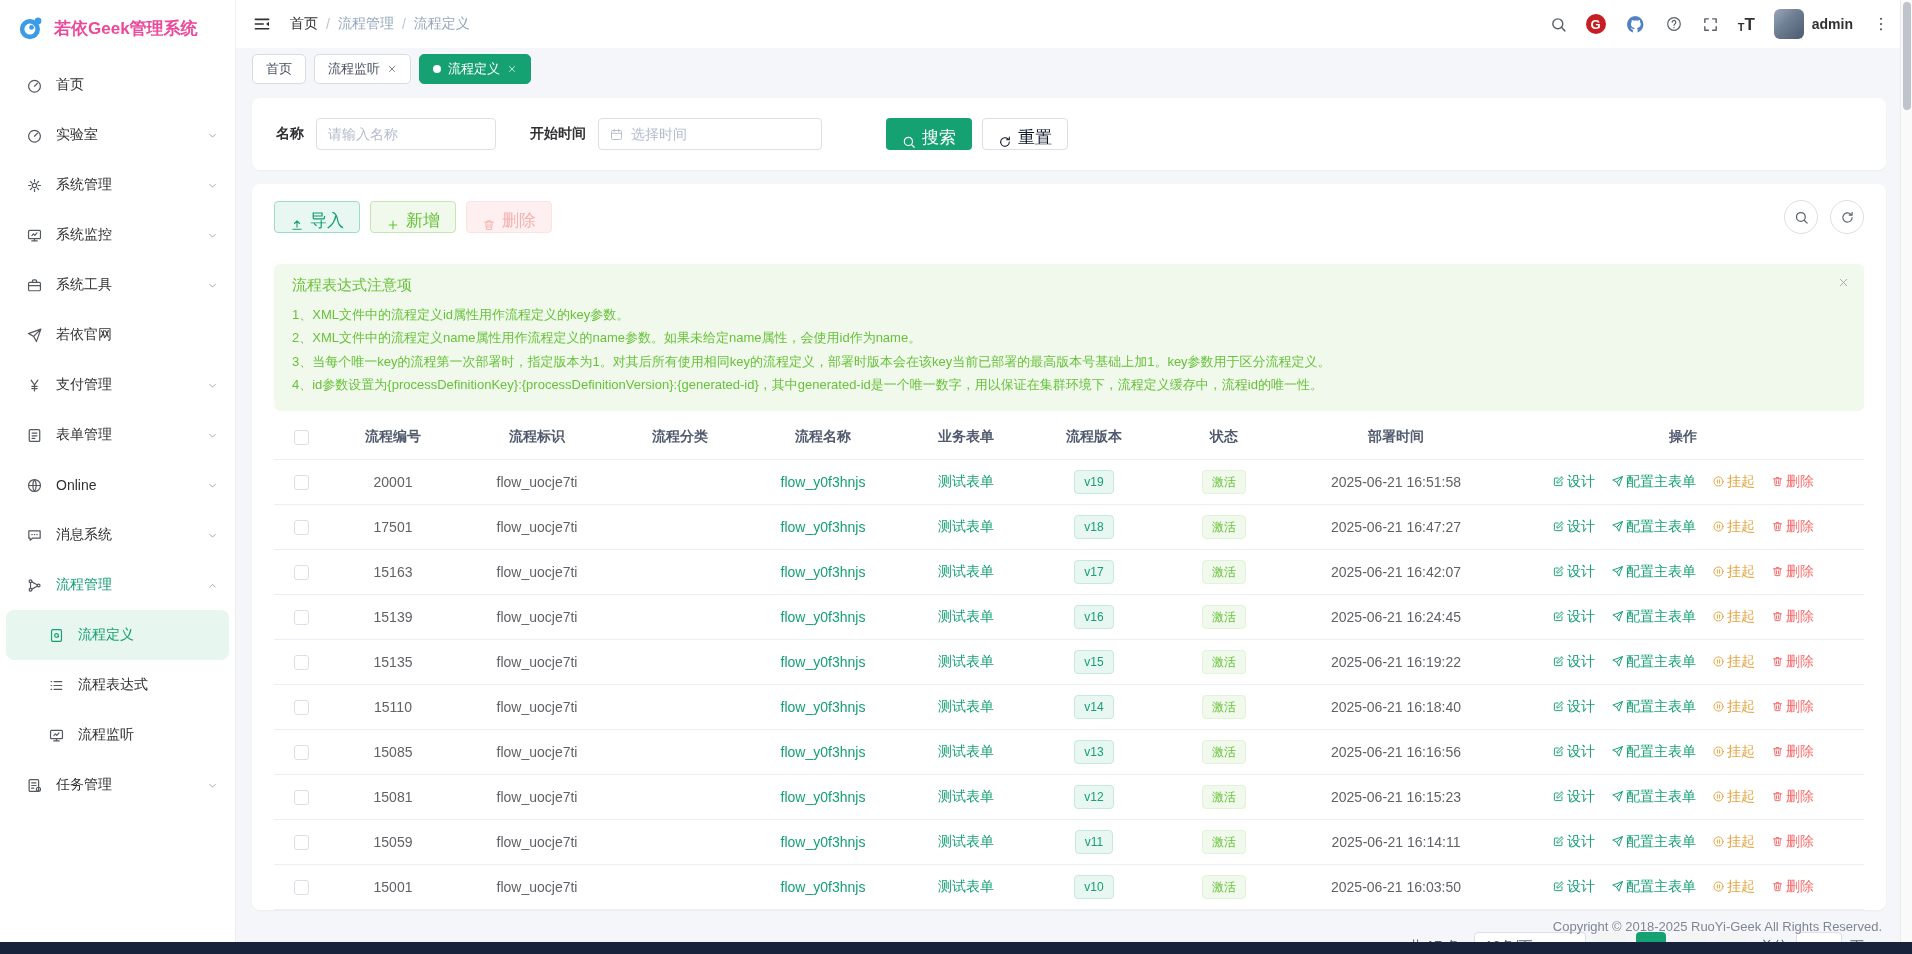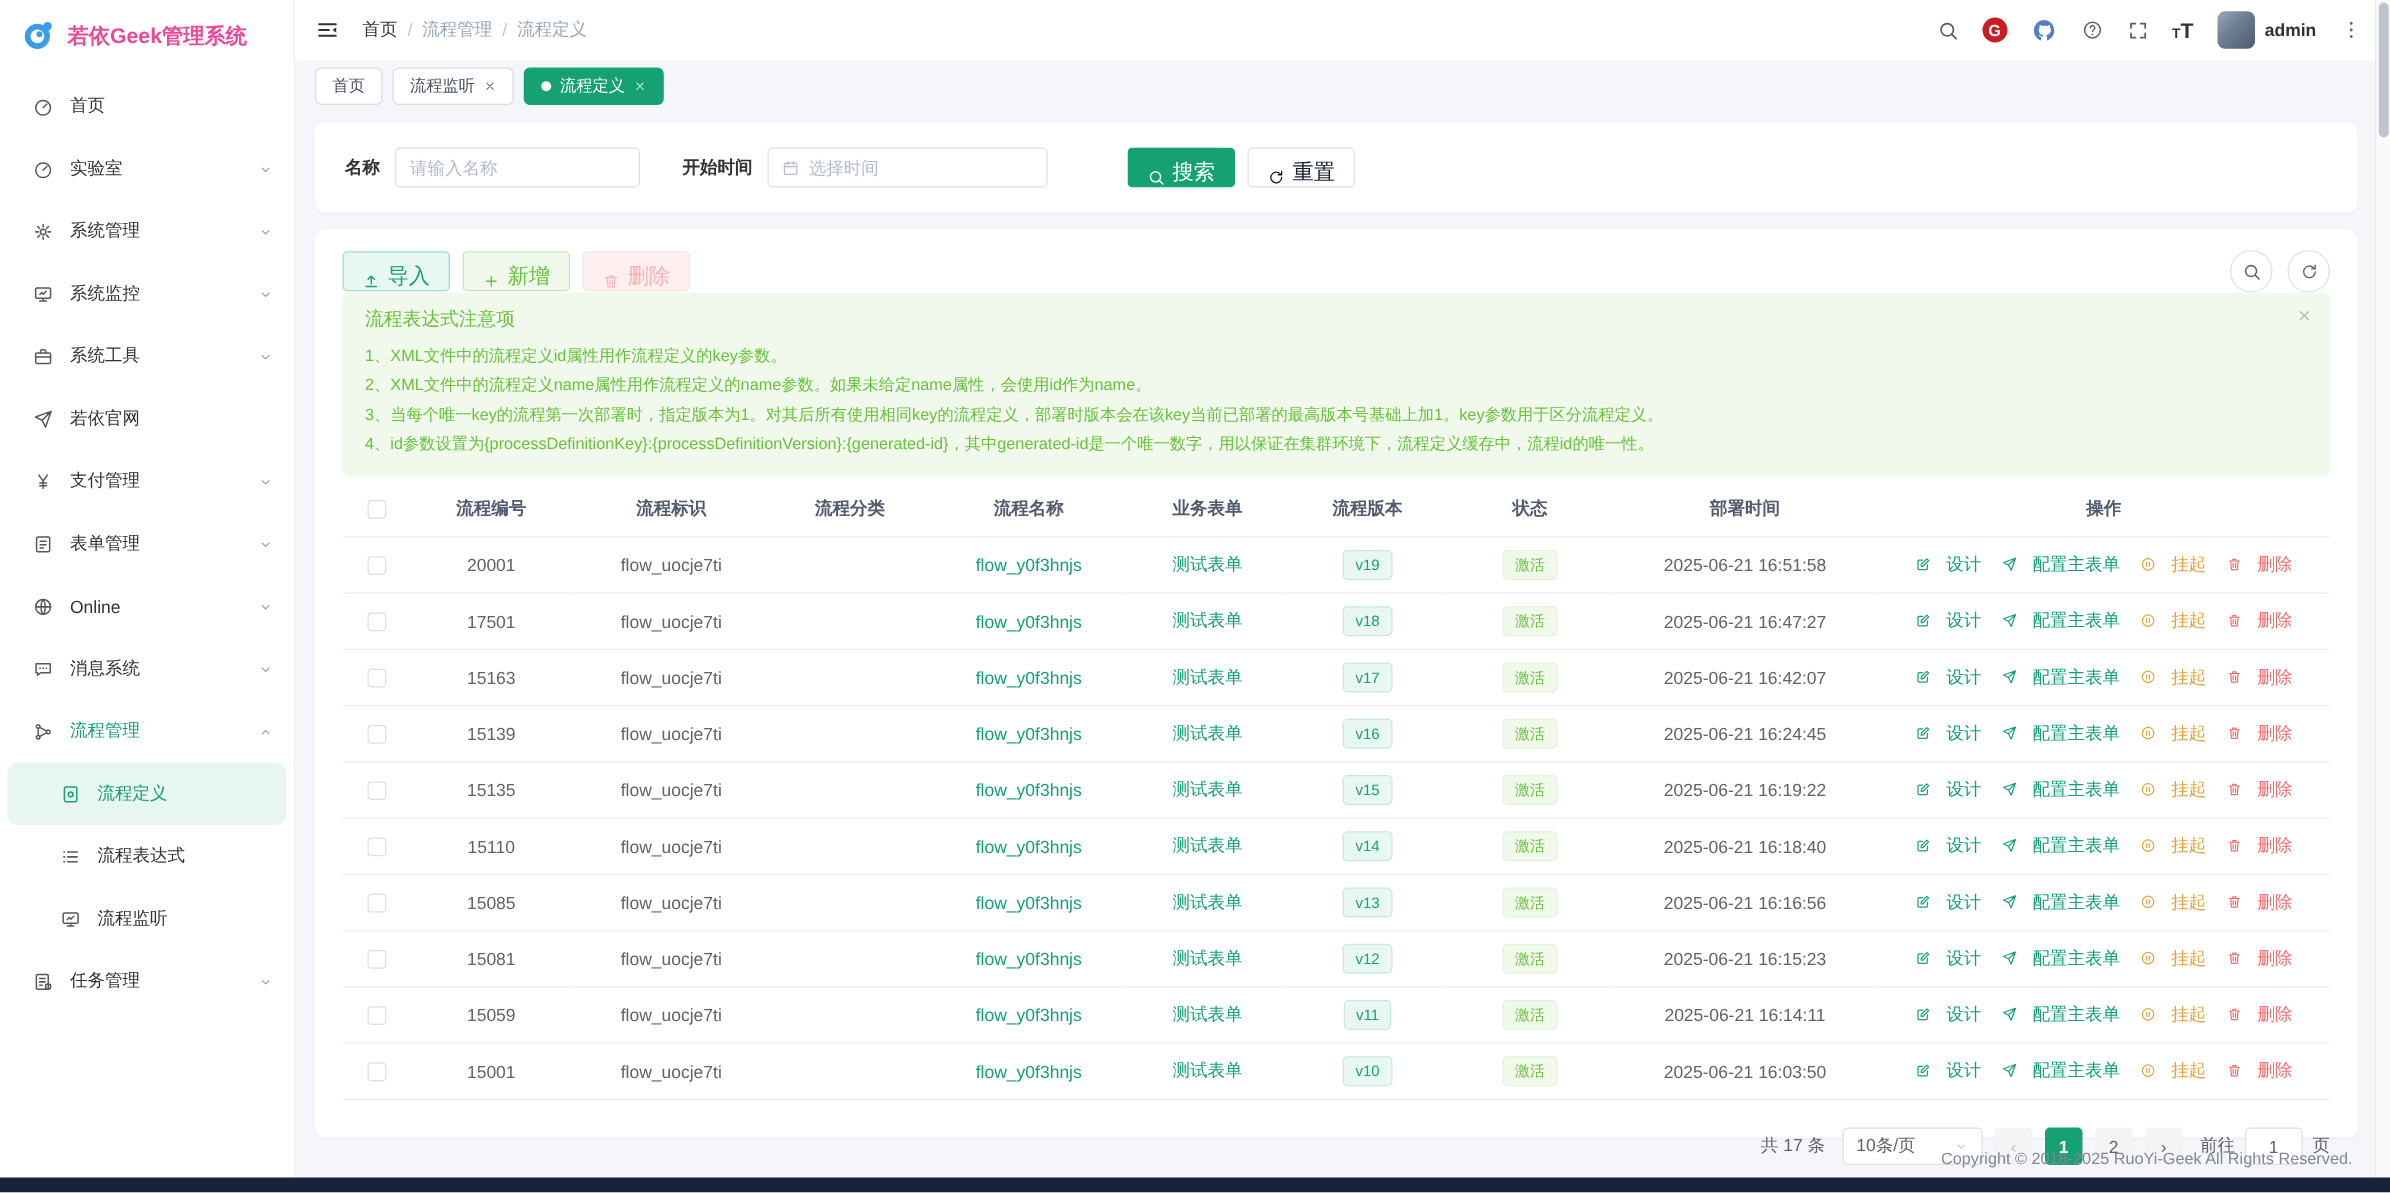--- a/index.html
+++ b/index.html
@@ -47,55 +47,55 @@
   .tab{height:30px;display:inline-flex;align-items:center;gap:7px;padding:0 13px;background:#fff;border:1px solid #d8dce5;border-radius:5px;font-size:13px;color:#495060;cursor:pointer}
   .tab .dot{width:8px;height:8px;border-radius:50%;background:#fff;flex:none}
   .tab .tclose{display:inline-flex;color:inherit;opacity:.85}
   .tab.active{background:#16a172;border-color:#16a172;color:#fff}
 
   
   .content{flex:1;padding:8px 26px 0 16px;display:flex;flex-direction:column;min-height:0}
   .card{background:#fff;border-radius:8px;box-shadow:0 1px 2px rgba(30,40,60,.04)}
   .search-card{padding:20px 24px;display:flex;align-items:center;flex:none}
   .f-label{font-size:14px;font-weight:bold;color:#303133;margin-right:12px;white-space:nowrap}
-  .f-input{height:32px;border:1px solid #dcdfe6;border-radius:4px;padding:0 11px;font-size:14px;color:#606266;width:196px;outline:none;font-family:inherit}
+  .f-input{height:32px;border:1px solid #dcdfe6;border-radius:4px;padding:0 11px;font-size:14px;color:#606266;width:180px;outline:none;font-family:inherit}
   .f-input::placeholder{color:#b4bccc}
   .date-box{height:32px;border:1px solid #dcdfe6;border-radius:4px;display:flex;align-items:center;padding:0 10px;width:224px;gap:7px;color:#b4bccc}
   .date-box input{border:none;outline:none;font-size:14px;flex:1;min-width:0;font-family:inherit;color:#606266}
   .date-box input::placeholder{color:#b4bccc}
   .gap30{width:34px;flex:none}
   .gap60{width:64px;flex:none}
   .btn{height:32px;border-radius:4px;font-size:17px;display:inline-flex;align-items:flex-end;gap:6px;padding:0 15px;border:1px solid transparent;cursor:pointer;font-family:inherit;white-space:nowrap}
   .btn-primary{background:#16a172;color:#fff}
   .btn-plain{background:#fff;border-color:#dcdfe6;color:#0f172a}
   .btn-import{background:#e8f7f1;border-color:#9fdcc6;color:#15a075}
   .btn-add{background:#f0f9eb;border-color:#c2e7b0;color:#67c23a}
   .btn-del{background:#fef0f0;border-color:#fde2e2;color:#f6b1b1;cursor:not-allowed}
   .mr10{margin-right:10px}
 
   .table-card{margin-top:14px;flex:1;padding:16px 22px 0;display:flex;flex-direction:column;min-height:0}
   .tbl-toolbar{display:flex;align-items:center;flex:none}
   .toolbar-right{margin-left:auto;display:flex;gap:12px}
   .circle-btn{width:34px;height:34px;border:1px solid #dcdfe6;border-radius:50%;background:#fff;color:#5f6368;display:flex;align-items:center;justify-content:center;cursor:pointer}
 
-  .notice{margin-top:0;background:#f0f9eb;border-radius:6px;padding:12px 18px 14px;color:#67c23a;position:relative;flex:none}
+  .notice{margin-top:30px;background:#f0f9eb;border-radius:6px;padding:12px 18px 14px;color:#67c23a;position:relative;flex:none}
   .notice-title{font-size:15px;margin-bottom:8px}
   .notice-line{font-size:13px;line-height:1.8}
   .notice-close{position:absolute;top:12px;right:14px;color:#a8abb2;cursor:pointer;display:inline-flex}
 
   table{width:100%;border-collapse:collapse;margin-top:4px;table-layout:fixed}
   th{font-size:14px;font-weight:bold;color:#515a6e;padding:13px 0;border-bottom:1px solid #ebeef5;text-align:center}
   td{font-size:14px;color:#606266;padding:10px 0;border-bottom:1px solid #ebeef5;text-align:center;white-space:nowrap}
   .checkbox{display:inline-block;width:15px;height:15px;border:1px solid #dcdfe6;border-radius:3px;background:#fff;cursor:pointer;vertical-align:middle}
   td.link{color:#15a075;cursor:pointer}
   .tag{display:inline-block;padding:2px 9px;font-size:12px;border-radius:4px;line-height:18px}
   .tag-ver{background:#e8f7f1;color:#15a075;border:1px solid #c5e9db}
   .tag-status{background:#f0f9eb;color:#67c23a;border:1px solid #e1f3d8}
   .ops{display:flex;justify-content:center;align-items:center;gap:16px}
-  .op{display:inline-flex;align-items:center;gap:12px;cursor:pointer;font-size:14px}
+  .op{display:inline-flex;align-items:center;gap:2px;cursor:pointer;font-size:14px}
   .op-green{color:#15a075}
   .op-orange{color:#e6a23c}
   .op-red{color:#f56c6c}
 
   .pagination{margin-top:22px;margin-bottom:14px;display:flex;justify-content:flex-end;align-items:center;gap:10px;font-size:14px;color:#606266;flex:none}
   .pg-total{margin-right:4px}
   .pg-size{width:112px;height:30px;border:1px solid #dcdfe6;border-radius:4px;display:flex;align-items:center;padding:0 10px;justify-content:space-between;color:#606266;cursor:pointer;background:#fff}
   .pg-size .chev{color:#a8abb2;display:inline-flex}
   .pg-btn{min-width:30px;height:30px;border-radius:4px;background:#f4f4f5;display:flex;align-items:center;justify-content:center;cursor:pointer;color:#606266;font-size:14px;padding:0 4px}
   .pg-prev{color:#c0c4cc;cursor:default}

